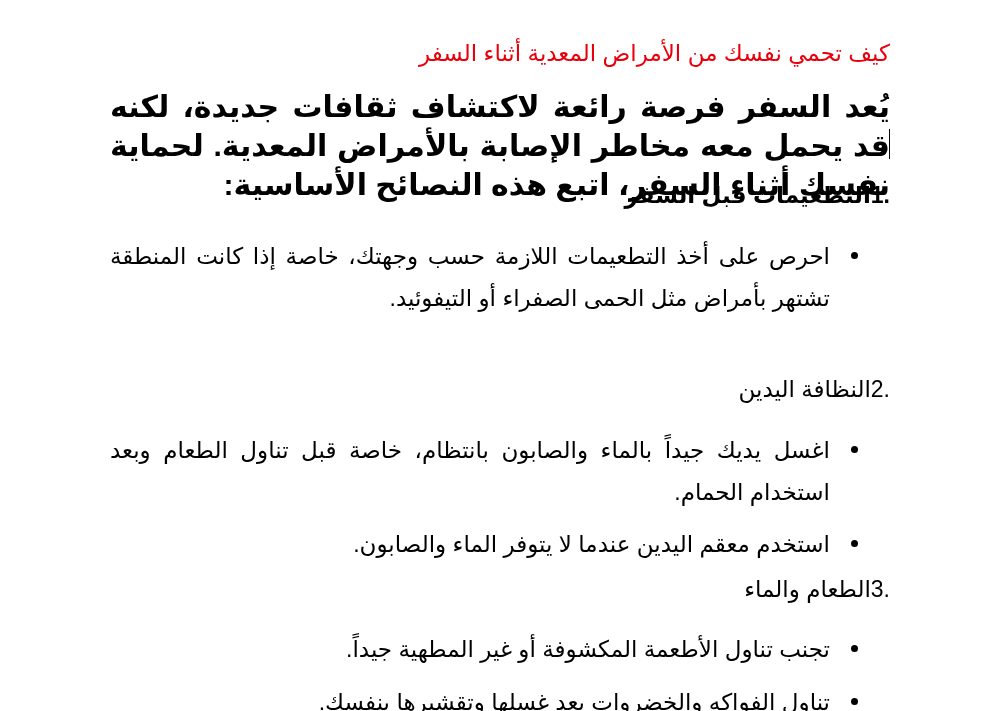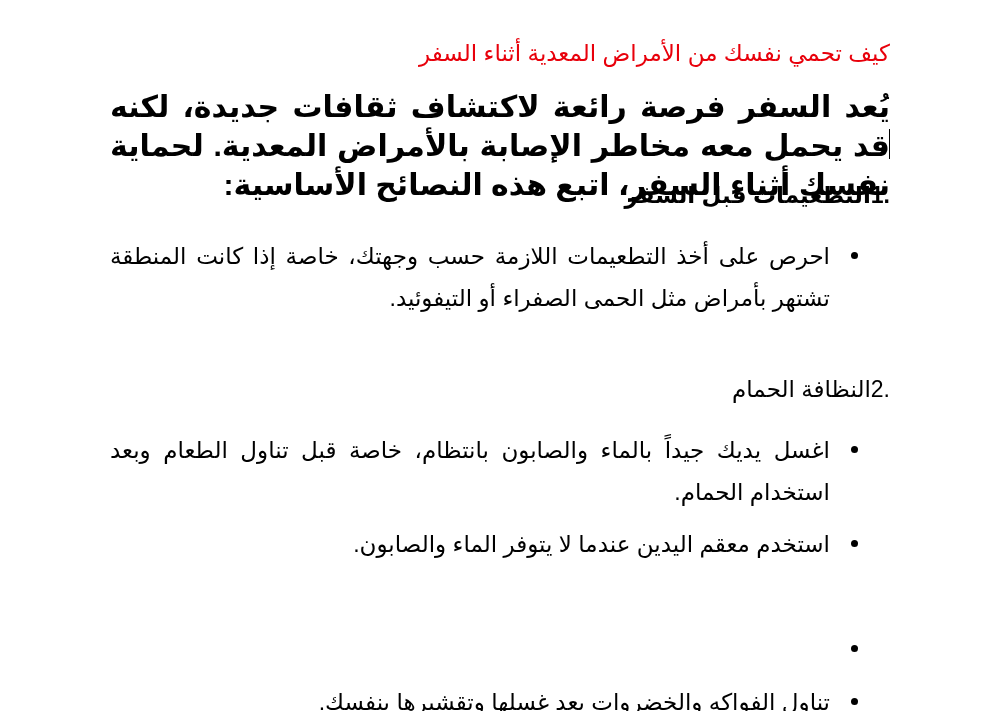--- a/index.html
+++ b/index.html
@@ -90,33 +90,35 @@
   <div class="intro">يُعد السفر فرصة رائعة لاكتشاف ثقافات جديدة، لكنه قد يحمل معه مخاطر الإصابة بالأمراض المعدية. لحماية نفسك أثناء السفر، اتبع هذه النصائح الأساسية:</div>
   <div class="cursor"></div>
 
   <div class="section-heading" style="top:178px;font-weight:bold;"><span class="num">1.</span><span>التطعيمات قبل السفر</span></div>
 
   <div class="bullet-item" style="top:225px;">
     <span class="bullet-dot"></span>
     <span>احرص على أخذ التطعيمات اللازمة حسب وجهتك، خاصة إذا كانت المنطقة تشتهر بأمراض مثل الحمى الصفراء أو التيفوئيد.</span>
   </div>
 
-  <div class="section-heading" style="top:372px;"><span class="num">2.</span><span>النظافة الحمام</span></div>
+  <div class="section-heading" style="top:372px;"><span class="num">2.</span><span>النظافة اليدين</span></div>
 
   <div class="bullet-item" style="top:419px;">
     <span class="bullet-dot"></span>
     <span>اغسل يديك جيداً بالماء والصابون بانتظام، خاصة قبل تناول الطعام وبعد استخدام الحمام.</span>
   </div>
   <div class="bullet-item" style="top:513px;">
     <span class="bullet-dot"></span>
     <span>استخدم معقم اليدين عندما لا يتوفر الماء والصابون.</span>
   </div>
 
+  <div class="section-heading" style="top:572px;"><span class="num">3.</span><span>الطعام والماء</span></div>
 
   <div class="bullet-item" style="top:618px;">
     <span class="bullet-dot"></span>
+    <span>تجنب تناول الأطعمة المكشوفة أو غير المطهية جيداً.</span>
   </div>
   <div class="bullet-item" style="top:671px;">
     <span class="bullet-dot"></span>
     <span>تناول الفواكه والخضروات بعد غسلها وتقشيرها بنفسك.</span>
   </div>
 
 </div>
 
 </body></html>

